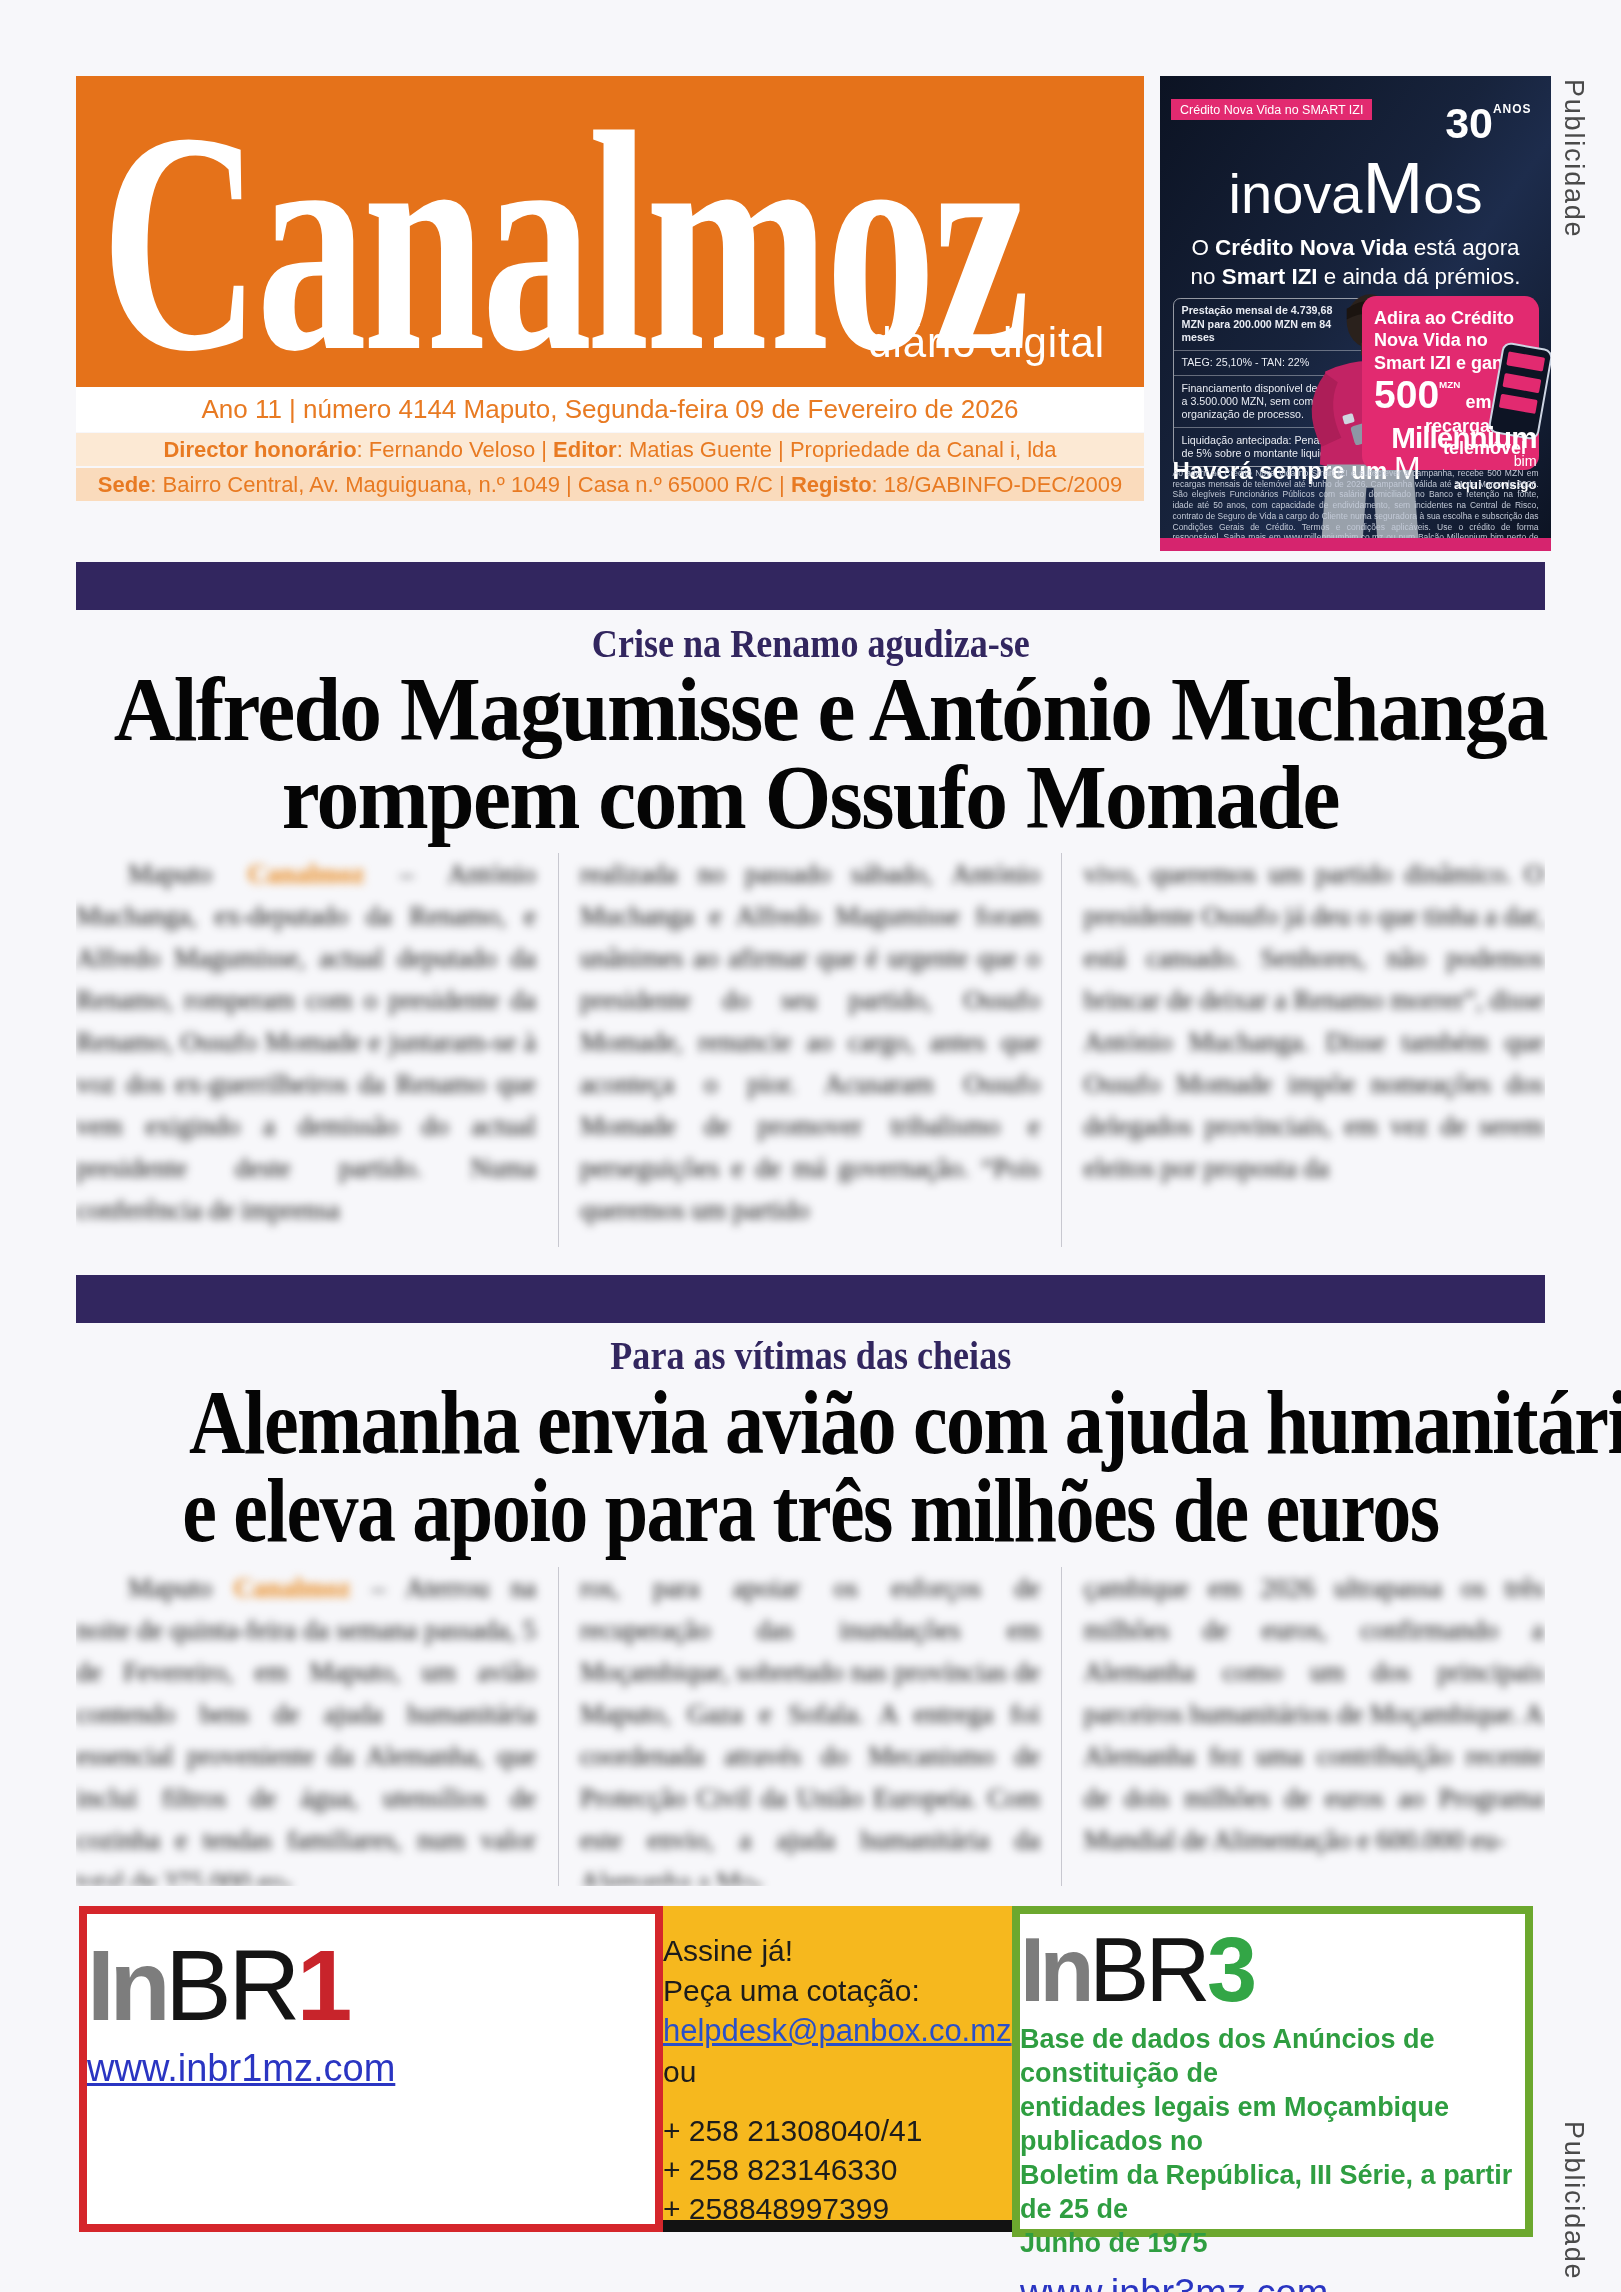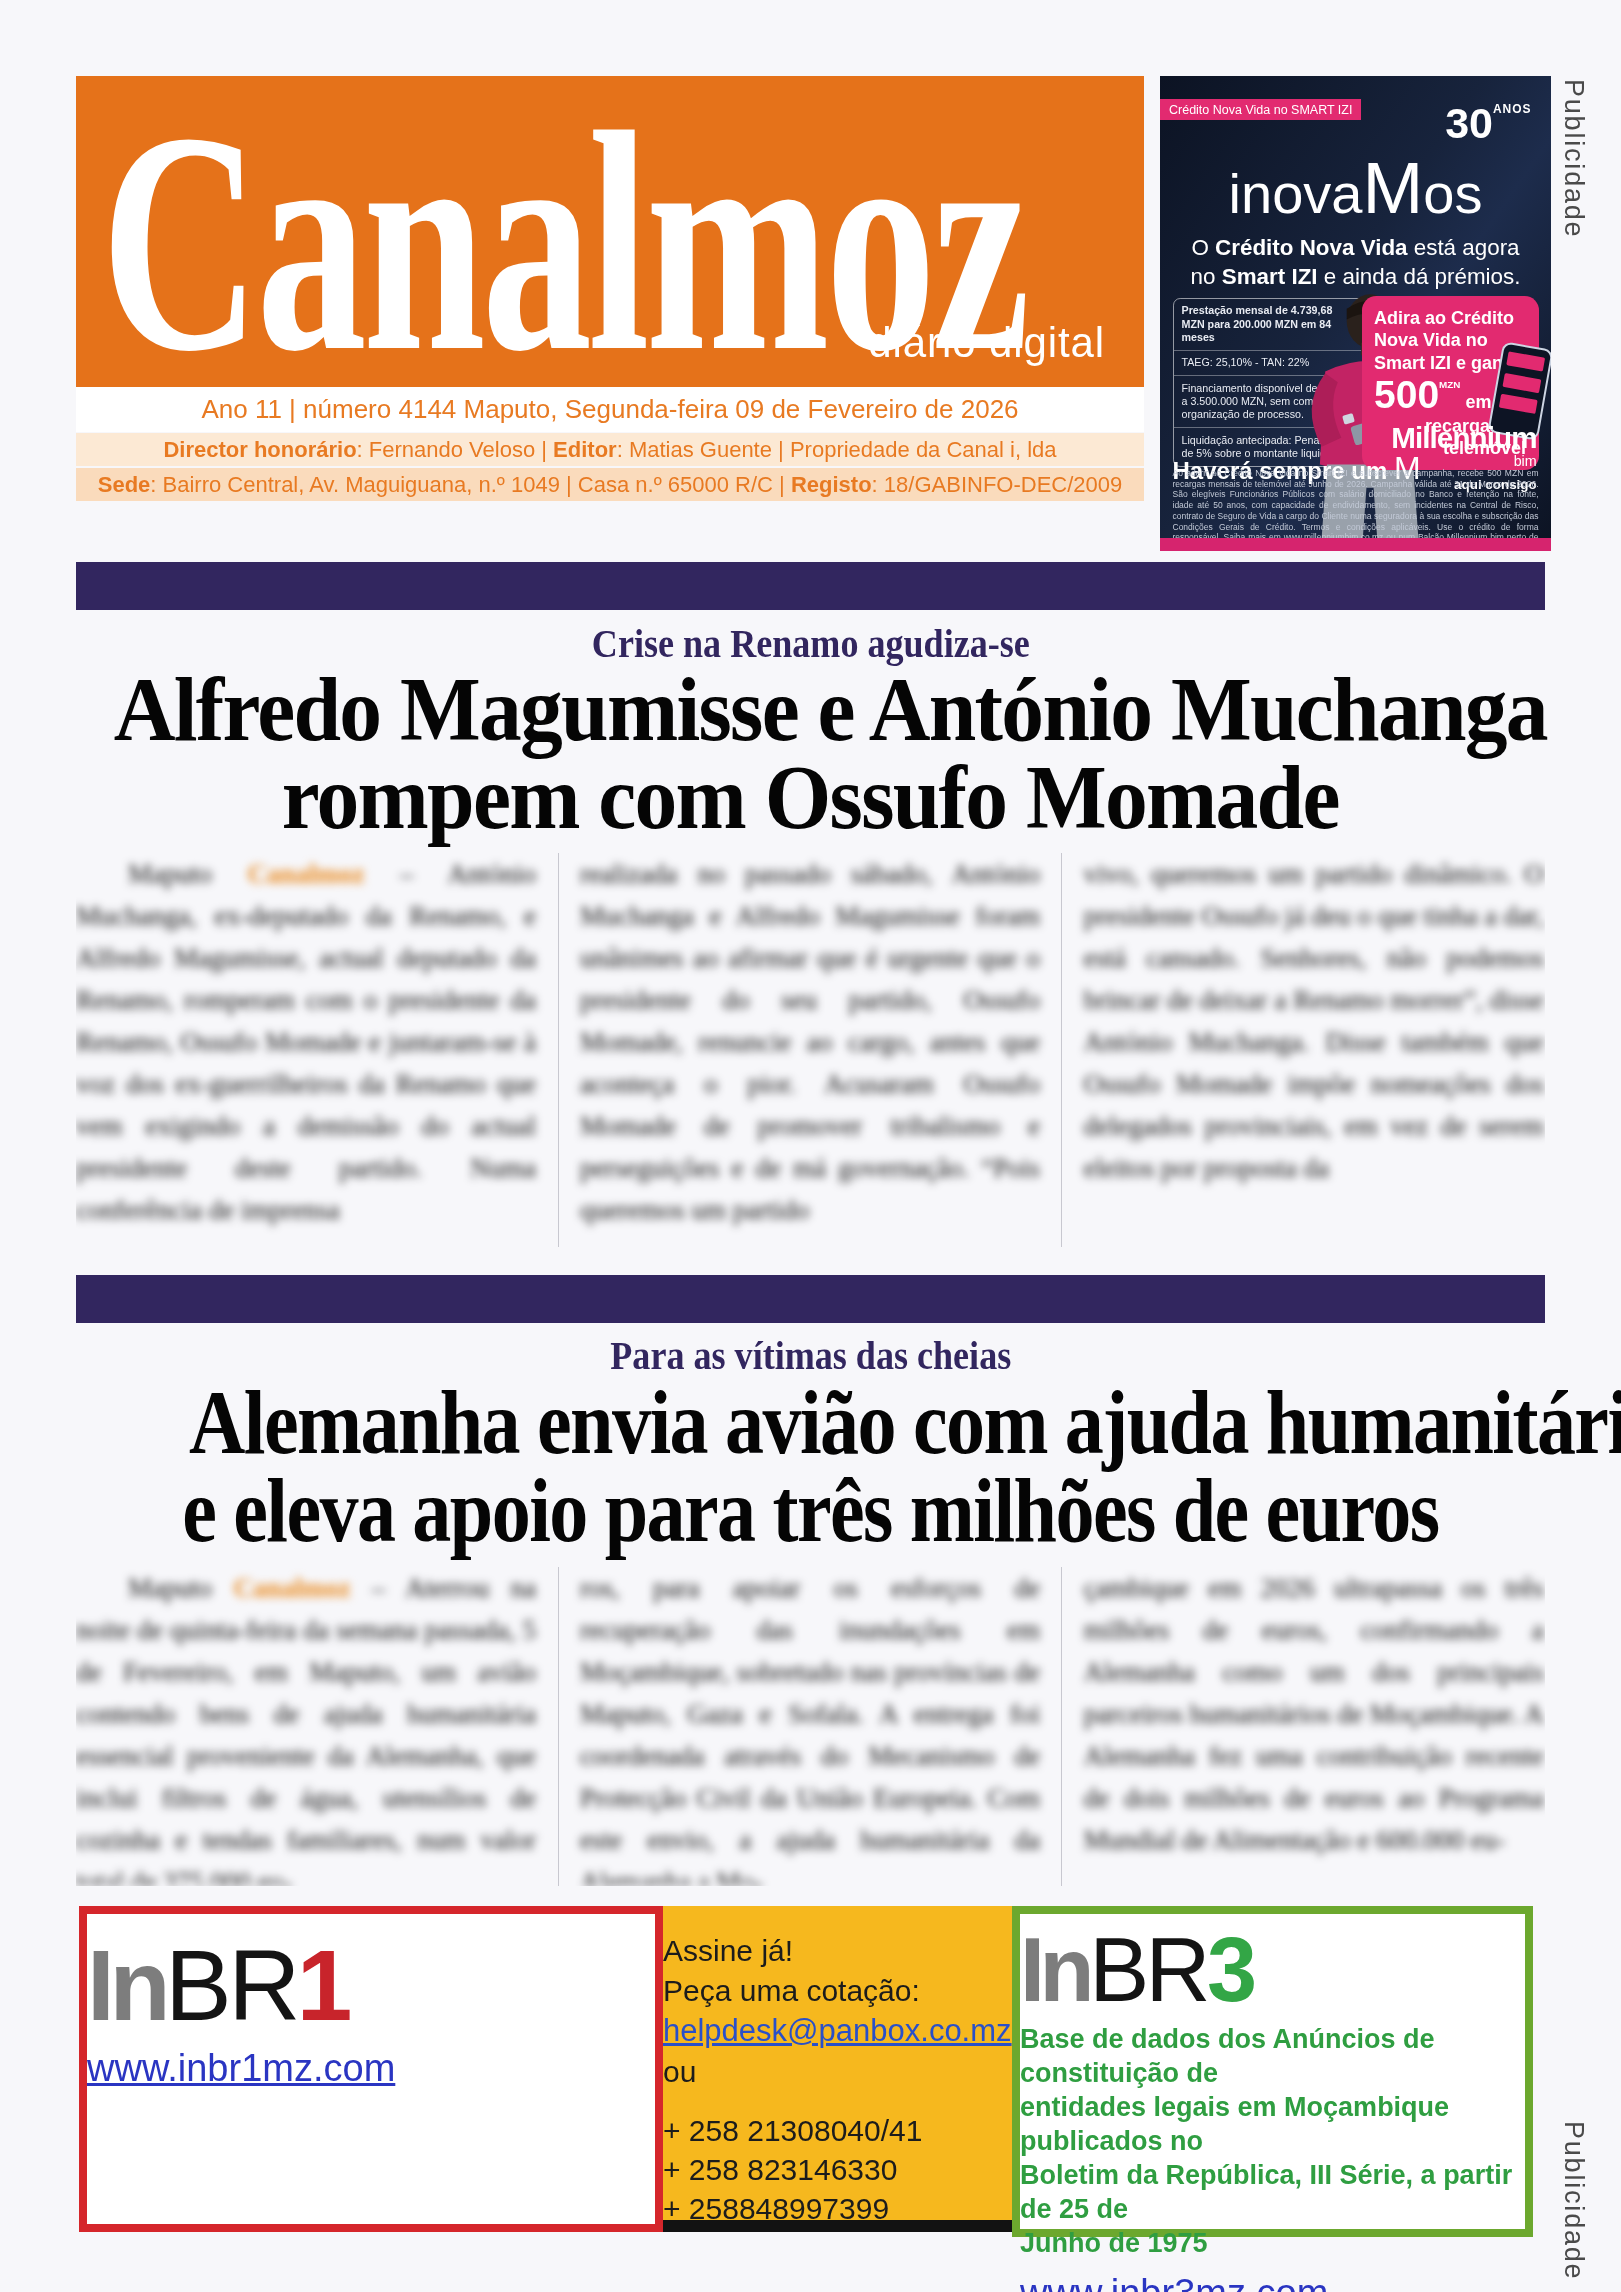--- a/index.html
+++ b/index.html
@@ -16,21 +16,21 @@
   .row1{top:387px;height:45px;line-height:45px;background:#ffffff;font-size:26px;}
   .row2{top:433px;height:33px;line-height:33px;background:#fce9d4;}
   .row3{top:468px;height:33px;line-height:33px;background:#fadbbc;}
   .row4{top:503px;height:37px;line-height:37px;background:#fce9d4;}
   .seg-b{font-weight:bold;margin-top:32px;}
   .seg-brand{color:#e8891f;font-weight:bold;}
 
   
   .ad{position:absolute;left:1160px;top:76px;width:391px;height:475px;overflow:hidden;
     background:linear-gradient(125deg,#0c1323 0%,#17233c 45%,#1d2c4c 60%,#0c1322 100%);}
-  .ad-badge{position:absolute;left:0;top:23px;background:#e22a70;color:#fff;font-size:12.5px;padding:3.6px 9px;}
+  .ad-badge{position:absolute;left:11px;top:23px;background:#e22a70;color:#fff;font-size:12.5px;padding:3.6px 9px;}
   .ad-anniv{position:absolute;right:19.7px;top:10.7px;color:#fff;font-size:43px;font-weight:bold;line-height:45px;}
   .ad-anniv-cap{font-size:12px;vertical-align:25px;letter-spacing:0.9px;}
   .ad-title{position:absolute;left:0;right:0;top:75px;text-align:center;color:#fff;font-size:56px;line-height:73px;font-weight:normal;}
   .ad-title .bigM{font-size:73px;}
   .ad-sub1{position:absolute;left:0;right:0;top:159px;text-align:center;color:#fff;font-size:22.4px;}
   .ad-sub2{position:absolute;left:0;right:0;top:188px;text-align:center;color:#fff;font-size:22.4px;}
   .ad-terms{position:absolute;left:12.5px;top:222px;width:195px;border:0.9px solid rgba(255,255,255,.55);border-radius:7.2px;
     color:#e8ebf2;font-size:10.7px;line-height:13.4px;box-sizing:border-box;}
   .ad-terms-line{padding:5.4px 8px;border-top:0.9px solid rgba(255,255,255,.35);}
   .ad-terms-line:first-child{border-top:none;font-weight:bold;}

